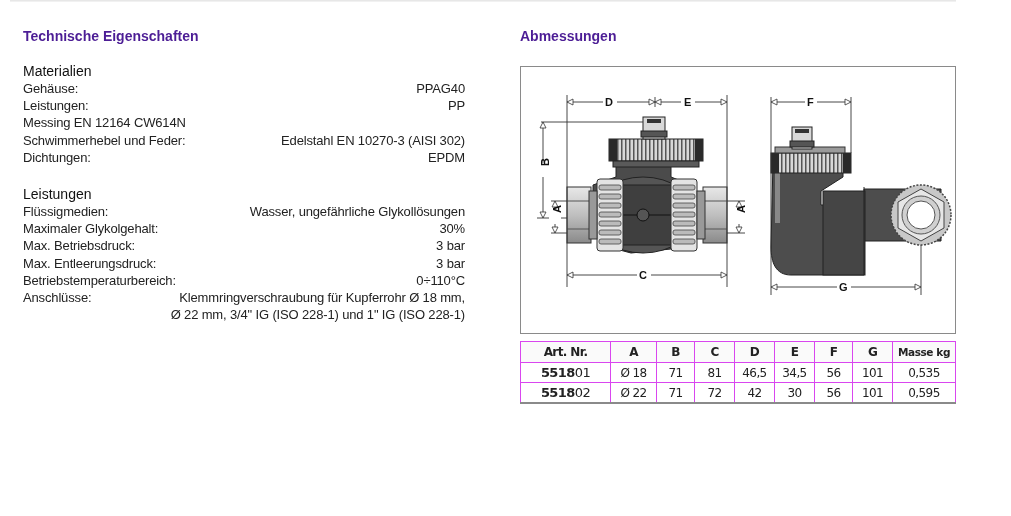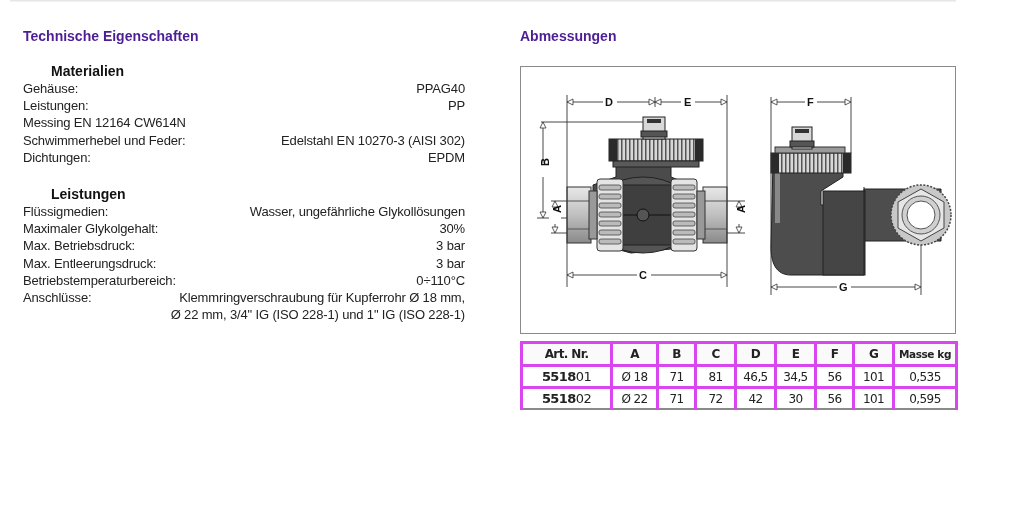--- a/index.html
+++ b/index.html
@@ -34,25 +34,24 @@
 
     .spec-block {
       position: absolute;
       left: 23px;
       width: 442px;
       font-size: 13px;
       line-height: 17.2px;
       color: #222;
     }
     .spec-block .sec-head {
-      font-weight: bold;
+      font-weight: normal;
       font-size: 14px;
       color: #111;
       line-height: 17px;
-      margin-left: 28px;
     }
     .spec-row {
       display: flex;
       justify-content: space-between;
       white-space: nowrap;
       letter-spacing: -0.15px;
       gap: 21px;
     }
     .spec-row .val { text-align: right; }
     #materials { top: 63px; }
@@ -73,21 +72,21 @@
     table.dims {
       position: absolute;
       left: 520px;
       top: 341px;
       border-collapse: collapse;
       font-family: "DejaVu Sans", sans-serif;
       font-size: 12px;
       color: #222;
     }
     table.dims th, table.dims td {
-      border: 3px solid #d946ef;
+      border: 1px solid #d946ef;
       text-align: center;
       padding: 0;
       height: 19px;
       font-weight: normal;
       letter-spacing: -0.6px;
       margin-top: 28px;
     }
     table.dims tr.head th {
       font-weight: bold;
       font-size: 12px;

